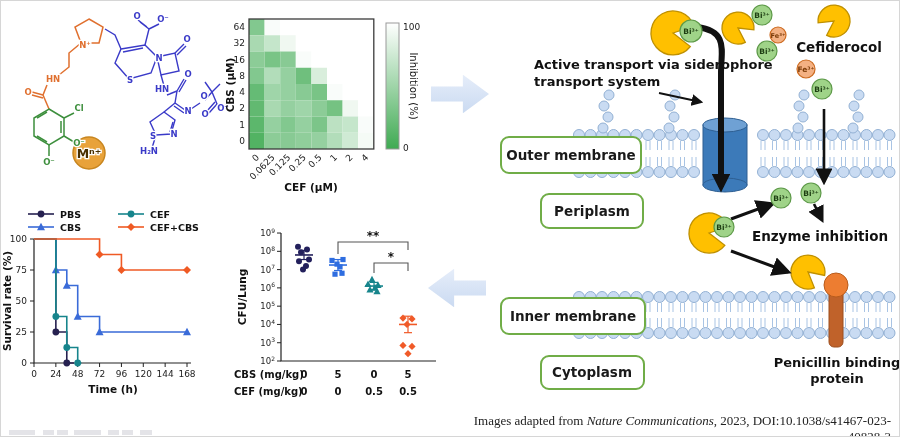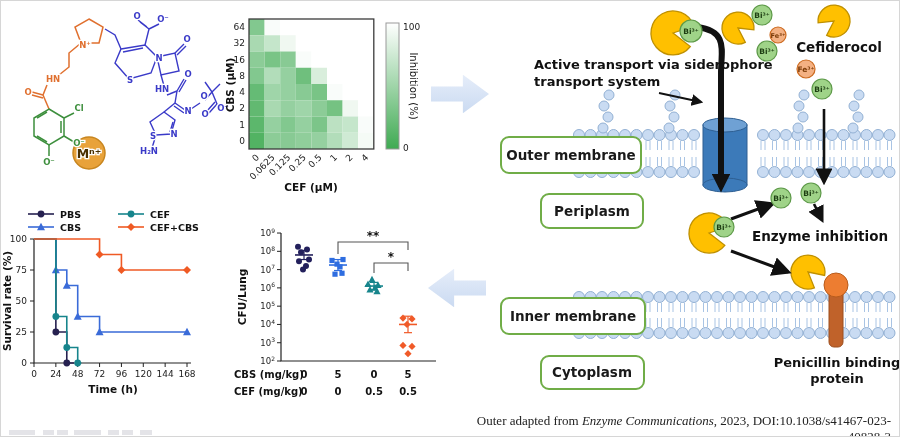--- a/index.html
+++ b/index.html
@@ -720,21 +720,21 @@
     <g font-family="Liberation Sans,sans-serif" font-weight="bold" fill="#111">
       <text x="43" y="68" font-size="13">Active transport via siderophore</text>
       <text x="43" y="85" font-size="13">transport system</text>
       <text x="348" y="51" text-anchor="middle" font-size="13.5">Cefiderocol</text>
       <text x="329" y="240" text-anchor="middle" font-size="13.5">Enzyme inhibition</text>
       <text x="346" y="366" text-anchor="middle" font-size="13">Penicillin binding</text>
       <text x="346" y="382" text-anchor="middle" font-size="13">protein</text>
     </g>
   </svg>
 
-  <div class="citation"><span>Outer adapted from </span><i>Enzyme Communications</i><span>, 2023, DOI:10.1038/s41467-023-40828-3</span></div>
+  <div class="citation"><span>Images adapted from </span><i>Nature Communications</i><span>, 2023, DOI:10.1038/s41467-023-40828-3</span></div>
 
   <div>
     <div class="remnant" style="left:8px;width:26px"></div>
     <div class="remnant" style="left:42px;width:11px"></div>
     <div class="remnant" style="left:56px;width:11px"></div>
     <div class="remnant" style="left:73px;width:27px"></div>
     <div class="remnant" style="left:107px;width:11px"></div>
     <div class="remnant" style="left:121px;width:11px"></div>
     <div class="remnant" style="left:139px;width:12px"></div>
   </div>

